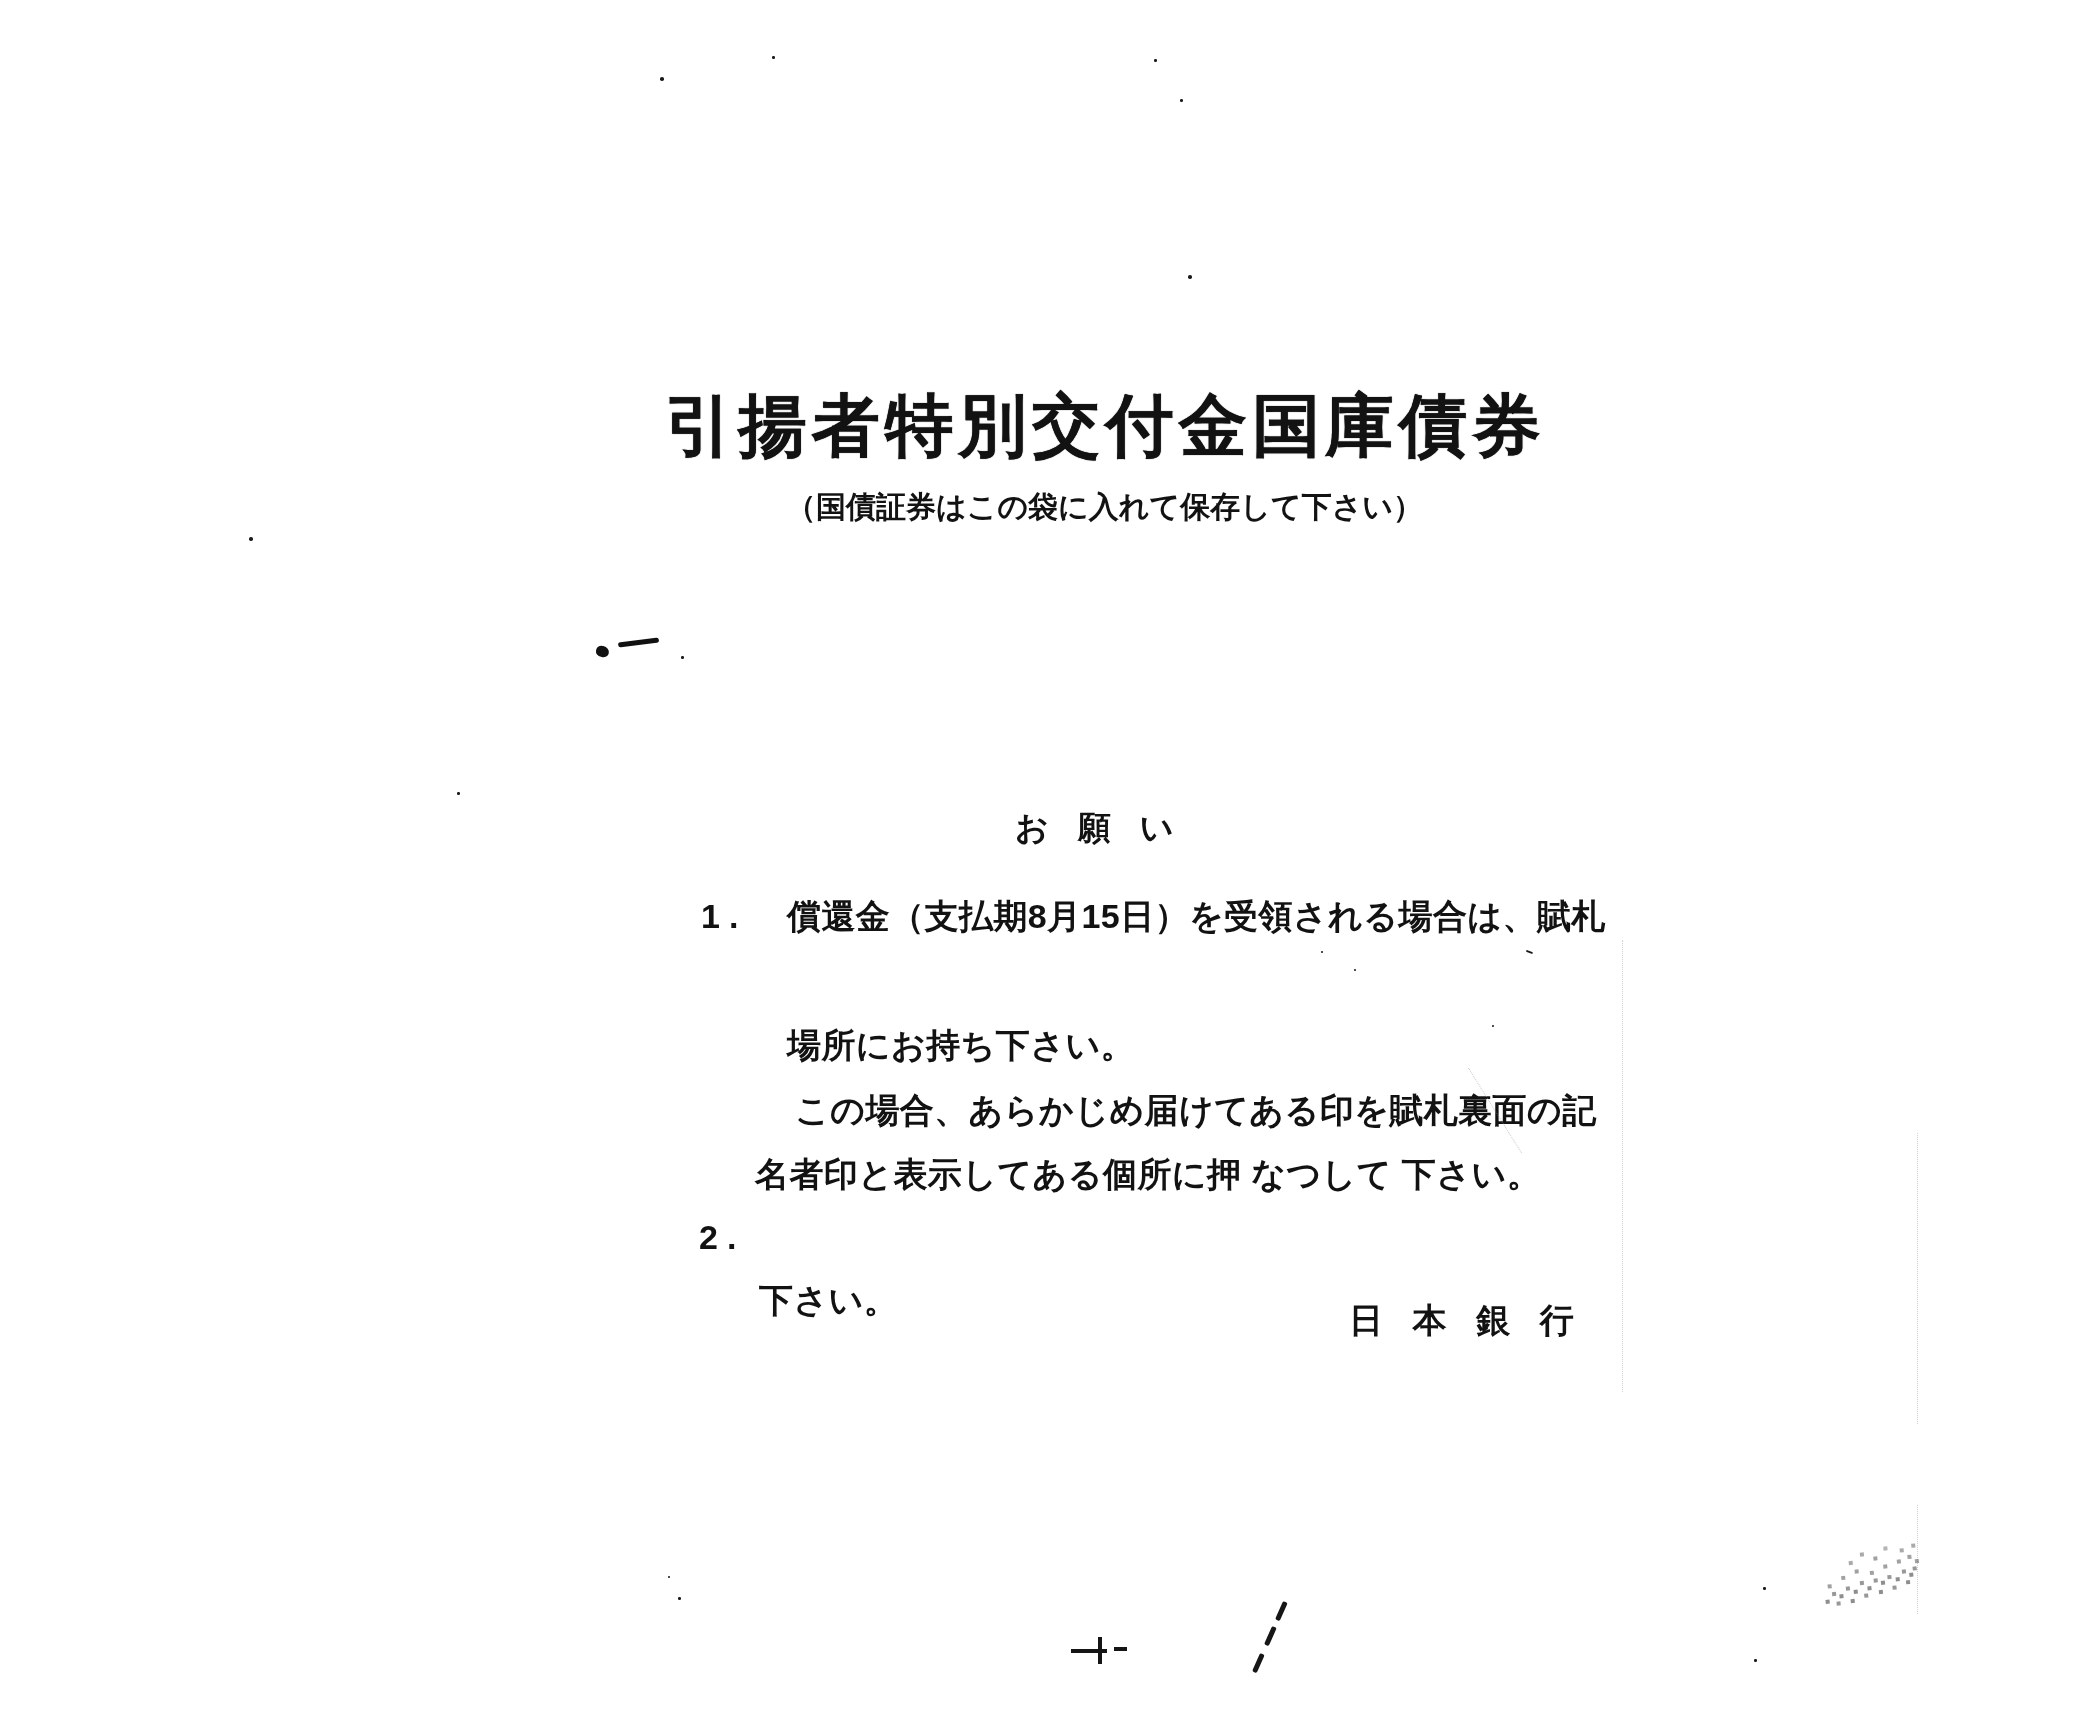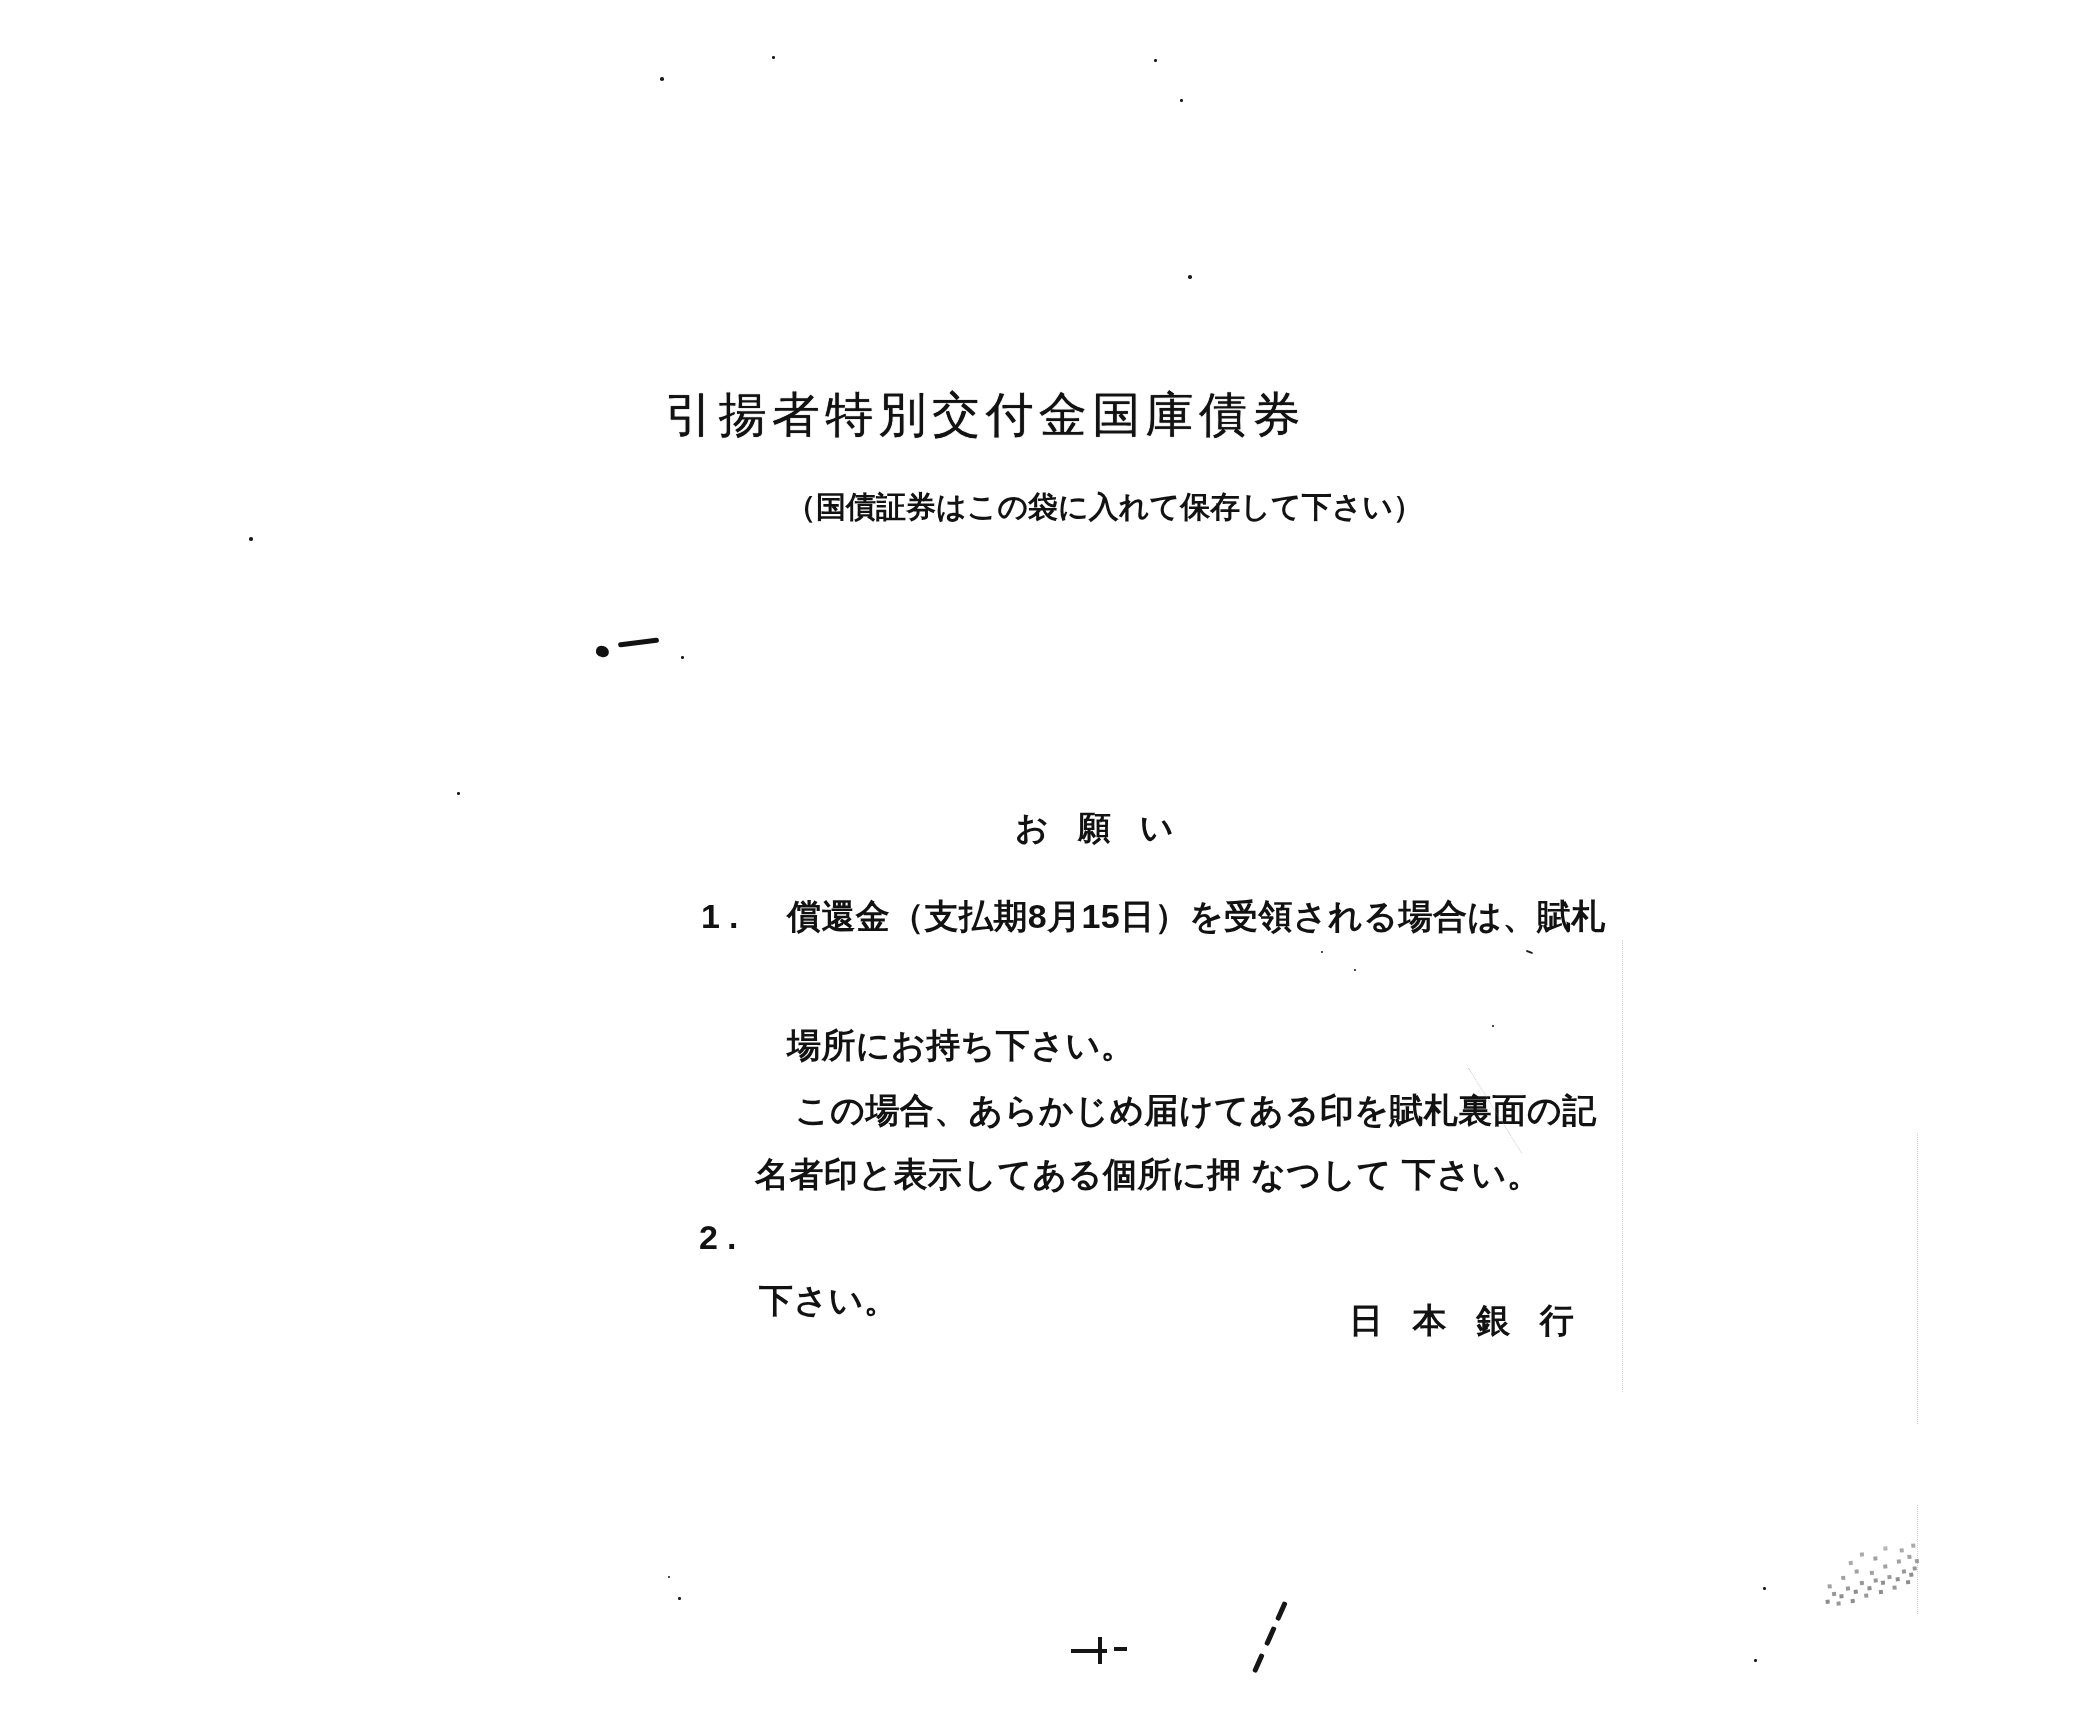--- a/index.html
+++ b/index.html
@@ -8,21 +8,21 @@
     width:2099px;height:1734px;
     background:#ffffff;
     overflow:hidden;
     font-family:"Liberation Sans","DejaVu Sans",sans-serif;
     color:#121212;
   }
   .abs{position:absolute;}
   
   .doc-title{
     left:665px;top:391px;
-    font-size:48px;font-weight:400;line-height:1;
+    font-size:68px;font-weight:700;line-height:1;
     letter-spacing:5.4px;white-space:nowrap;
     text-shadow:0 0 0.9px #000;
   }
   .doc-subtitle{
     left:786px;top:492px;
     font-size:30px;font-weight:700;line-height:1;
     letter-spacing:0px;white-space:nowrap;
   }
   .request-heading{
     left:1015px;top:768px;

